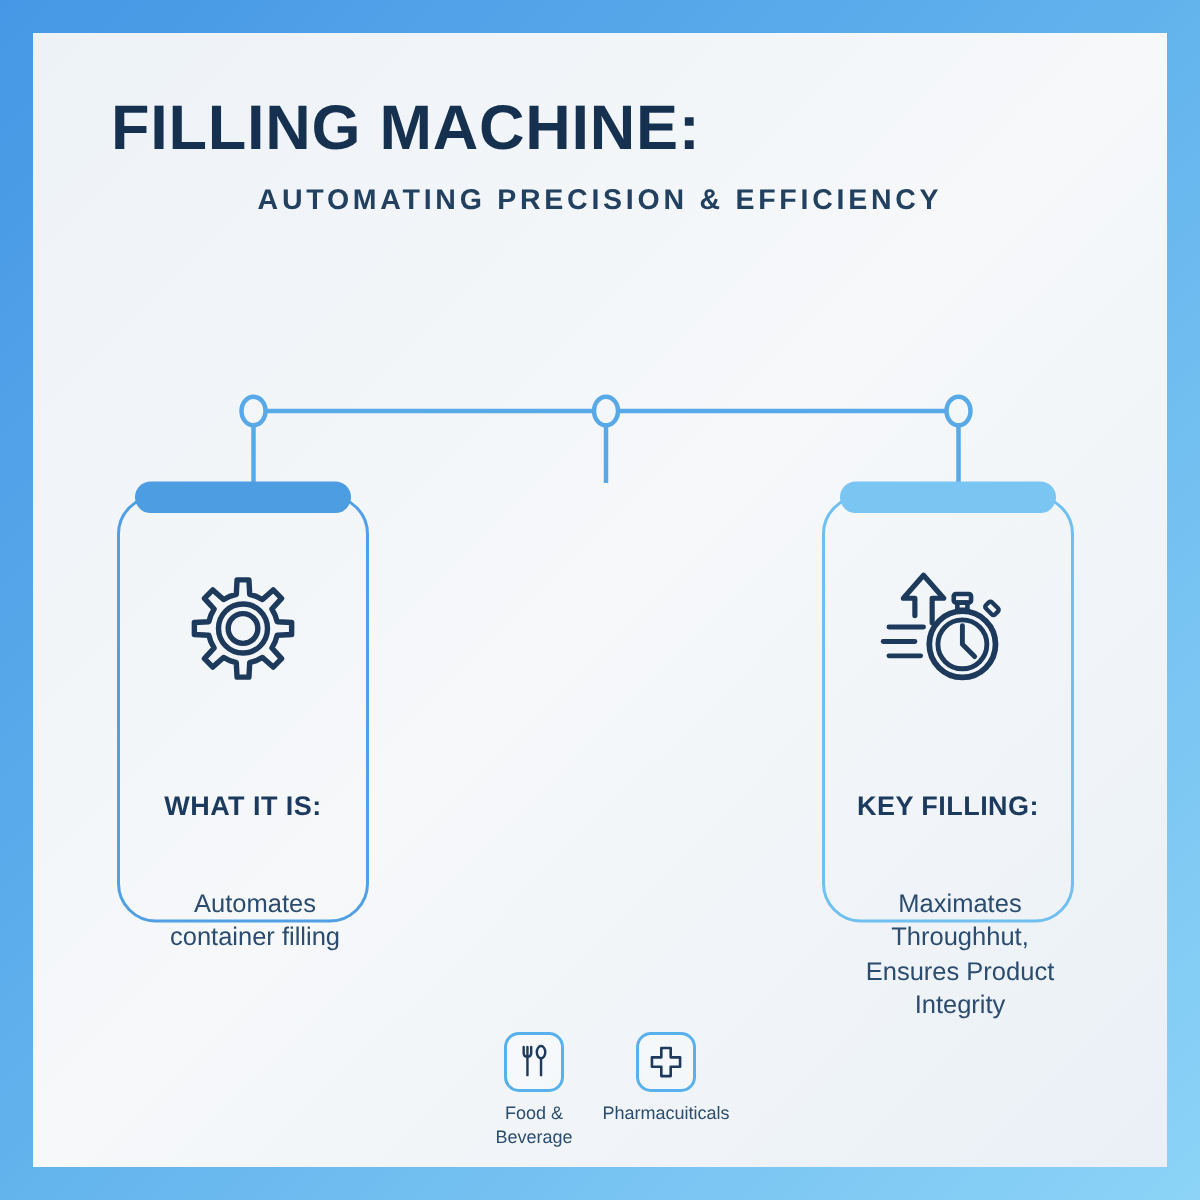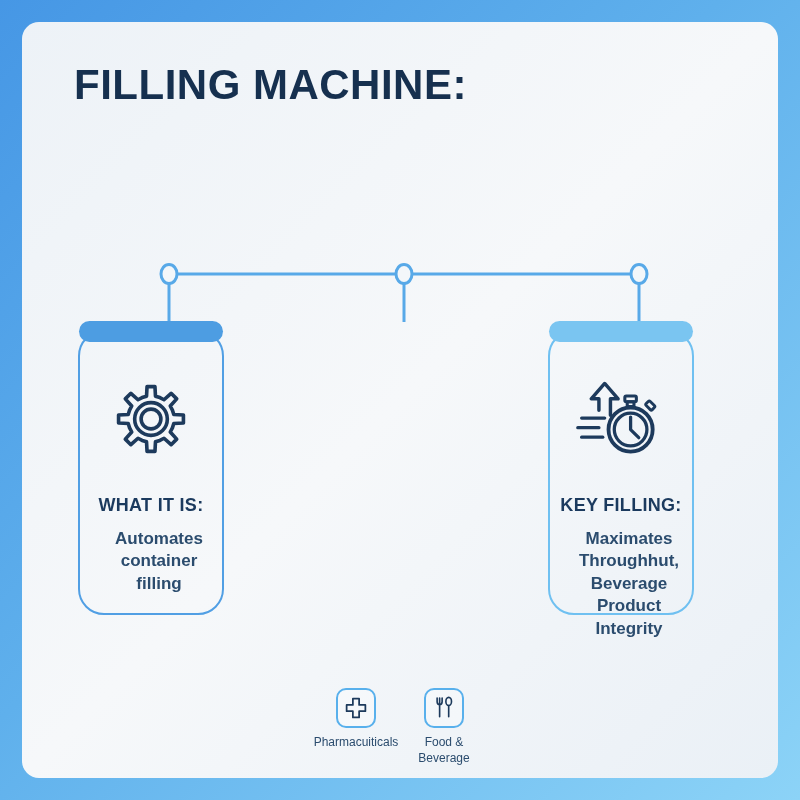--- a/index.html
+++ b/index.html
@@ -1,44 +1,44 @@
 <!DOCTYPE html>
 <html><head>
 <meta charset="utf-8">
 <style>
   html,body{margin:0;padding:0;}
   body{width:800px;height:800px;font-family:"Liberation Sans",sans-serif;}
   .frame{width:800px;height:800px;box-sizing:border-box;padding:22px;
          background:linear-gradient(135deg,#4697e5 0%,#5fb0ec 45%,#8cd3f7 100%);}
   .canvas{position:relative;width:756px;height:756px;overflow:hidden;
-          background:linear-gradient(135deg,#edf2f7 0%,#f6f8fa 50%,#eaf0f6 100%);border-radius:17px;}
+          background:linear-gradient(135deg,#edf2f7 0%,#f6f8fa 50%,#eaf0f6 100%);}
 
   
   .header{position:absolute;left:52px;top:40px;width:652px;}
   .title{font-size:42px;font-weight:800;color:#16304f;line-height:1.08;letter-spacing:.5px;}
   .subtitle{margin-top:16px;text-align:center;font-size:19px;font-weight:600;
             letter-spacing:2.5px;color:#22405f;}
 
   
   .connector{position:absolute;left:0;top:0;width:756px;height:756px;pointer-events:none;}
 
   
-  .card{position:absolute;top:308px;width:146px;height:285px;border:2px solid #58a9e8;
+  .card{position:absolute;top:308px;width:168px;height:285px;border:2px solid #58a9e8;
         border-radius:26px;box-sizing:border-box;display:flex;flex-direction:column;
-        align-items:center;}
+        align-items:center;gap:32px;}
   .card1{left:56px;border-color:#519fe4;}
   .card2{left:293px;border-color:#5aabe9;}
   .card3{left:526px;border-color:#6fc0f1;}
   .pill{position:absolute;top:-11px;left:50%;transform:translateX(-50%);
         width:144px;height:21px;border-radius:11px;background:#58a9e8;}
   .card-icon{margin-top:44px;width:86px;height:86px;}
   .card-icon svg{width:86px;height:86px;display:block;}
   .card3 .card-icon svg{width:96px;height:96px;margin:-5px;}
   .card-heading{margin-top:33px;font-size:18px;font-weight:800;color:#1b3a5e;letter-spacing:.3px;}
-  .card-body{margin-top:12px;font-size:17px;font-weight:700;color:#2b4c6e;
+  .card-body{margin-top:12px;font-size:17px;font-weight:400;color:#2b4c6e;
              line-height:1.32;text-align:center;margin-left:16px;}
   .card1 .card-body,.card2 .card-body{max-width:120px;}
   .card3 .card-body{max-width:176px;}
 
   
   .industries{position:absolute;top:666px;left:0;width:756px;display:flex;justify-content:center;}
   .industry{width:88px;display:flex;flex-direction:column;align-items:center;}
   .ind-box{width:40px;height:40px;box-sizing:border-box;border:2px solid #58b0ec;border-radius:10px;
            display:flex;align-items:center;justify-content:center;background:rgba(255,255,255,.3);}
   .ind-box svg{width:30px;height:30px;display:block;}
@@ -50,20 +50,21 @@
 </head>
 <body>
 
 <div class="frame">
   <div class="canvas">
 
     <div class="header">
       <div class="title">
         <div>FILLING MACHINE:</div>
       </div>
+      <div class="subtitle">AUTOMATING PRECISION &amp; EFFICIENCY</div>
     </div>
 
     <svg class="connector" viewBox="0 0 756 756">
       <g stroke="#58a9e8" stroke-width="3" fill="none">
         <line x1="147" y1="252" x2="617" y2="252"></line>
         <line x1="147" y1="258" x2="147" y2="300"></line>
         <line x1="382" y1="258" x2="382" y2="300"></line>
         <line x1="617" y1="258" x2="617" y2="300"></line>
         <ellipse cx="147" cy="252" rx="8" ry="9.5" fill="#f3f7fa"></ellipse>
         <ellipse cx="382" cy="252" rx="8" ry="9.5" fill="#f3f7fa"></ellipse>
@@ -95,38 +96,38 @@
           <line class="ico" stroke-width="3.4" x1="9" y1="69" x2="31" y2="69"></line>
           <rect class="ico" stroke-width="3.2" x="54" y="26" width="12" height="6" rx="1.5"></rect>
           <rect class="ico" stroke-width="3.2" x="56.5" y="32" width="7" height="5"></rect>
           <rect class="ico" stroke-width="3" x="76" y="33" width="9" height="6" rx="1.5" transform="rotate(45 80.5 36)"></rect>
           <circle class="ico" stroke-width="4" cx="60" cy="61" r="23"></circle>
           <circle class="ico" stroke-width="3.4" cx="60" cy="61" r="17"></circle>
           <path class="ico" stroke-width="3.4" d="M60 61 L60 48 M60 61 L68.5 69.5"></path>
         </svg>
       </div>
       <div class="card-heading">KEY FILLING:</div>
-      <div class="card-body">Maximates Throughhut, Beverage Product Integrity</div>
+      <div class="card-body">Maximates Throughhut, Ensures Product Integrity</div>
     </div>
 
     <div class="industries">
-      <div class="industry industry-pharma">
-        <div class="ind-box">
-          <svg viewBox="0 0 48 48">
-            <path class="ico" stroke-width="2.8" d="M19 9 L29 9 L29 19 L39 19 L39 29 L29 29 L29 39 L19 39 L19 29 L9 29 L9 19 L19 19 Z"></path>
-          </svg>
-        </div>
-        <div class="ind-label">Pharmacuiticals</div>
-      </div>
       <div class="industry">
         <div class="ind-box">
           <svg viewBox="0 0 48 48">
             <path class="ico" stroke-width="2.6" d="M13 8 L13 14 Q13 18.5 17 18.5 Q21 18.5 21 14 L21 8 M17 8 L17 38"></path>
             <ellipse class="ico" stroke-width="2.6" cx="31.5" cy="13.5" rx="4.5" ry="6.5"></ellipse>
             <line class="ico" stroke-width="2.6" x1="31.5" y1="20" x2="31.5" y2="38"></line>
           </svg>
         </div>
         <div class="ind-label">Food &amp; Beverage</div>
       </div>
+      <div class="industry industry-pharma">
+        <div class="ind-box">
+          <svg viewBox="0 0 48 48">
+            <path class="ico" stroke-width="2.8" d="M19 9 L29 9 L29 19 L39 19 L39 29 L29 29 L29 39 L19 39 L19 29 L9 29 L9 19 L19 19 Z"></path>
+          </svg>
+        </div>
+        <div class="ind-label">Pharmacuiticals</div>
+      </div>
     </div>
 
   </div>
 </div>
 
 </body></html>

